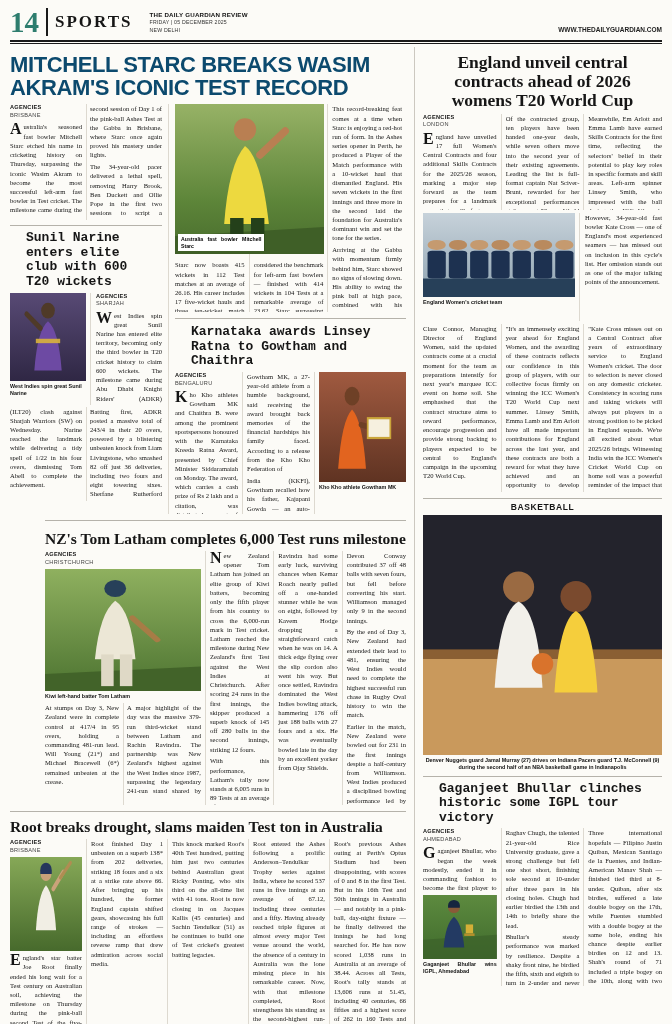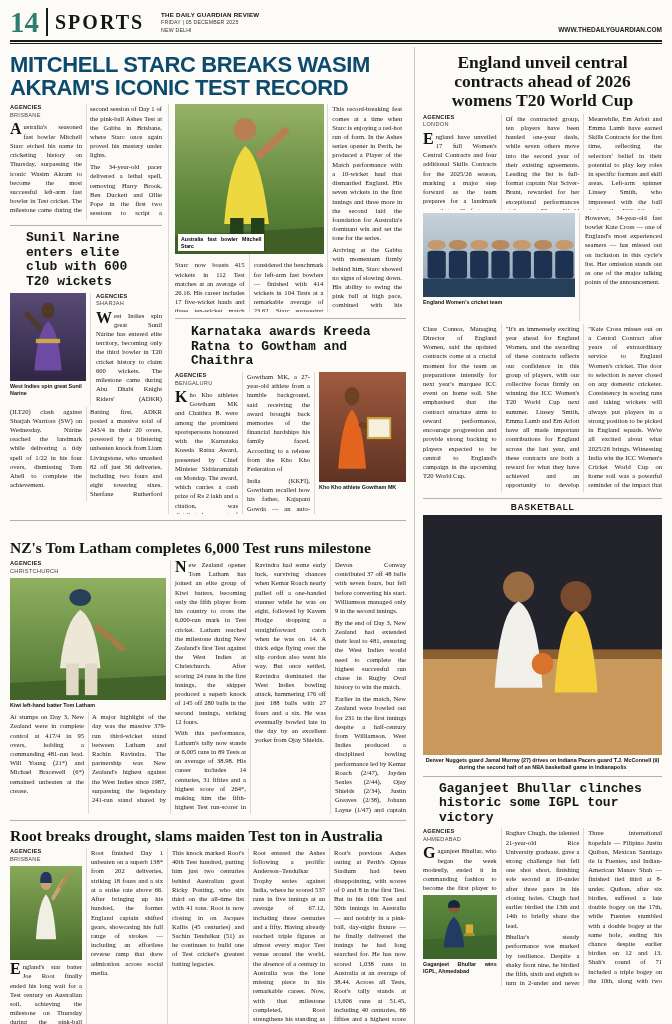--- a/index.html
+++ b/index.html
@@ -8,21 +8,21 @@
     width: 672px; height: 1024px; margin: 0 auto;
     background: #fcfbf7; color: #161616;
     font-family: "Liberation Serif", serif;
     padding: 6px 10px 0; overflow: hidden; position: relative;
   }
 
   
   .masthead { display: flex; align-items: center; gap: 7px; padding: 2px 0 4px; }
   .page-number { font-size: 29px; font-weight: bold; color: #2e7d6e; line-height: 0.9; }
   .mast-divider { width: 2px; height: 28px; background: #1a1a1a; }
-  .section-title { font-size: 20px; font-weight: bold; letter-spacing: 2px; }
+  .section-title { font-size: 17px; font-weight: bold; letter-spacing: 2px; }
   .mast-center { flex: 1; margin-left: 10px; font-family: "Liberation Sans", sans-serif;
     font-size: 5.2px; letter-spacing: .2px; color: #333; line-height: 1.5; }
   .mast-pub { font-weight: bold; font-size: 6.2px; color: #111; }
   .mast-site { font-family: "Liberation Sans", sans-serif; font-size: 6.5px; font-weight: bold;
     color: #222; align-self: flex-end; padding-bottom: 3px; }
   .mast-rule { border-top: 2px solid #1a1a1a; border-bottom: 1px solid #1a1a1a; height: 4px; }
 
   
   .headline-main { font-family: "Liberation Sans", sans-serif; color: #0c4a6e;
     font-size: 22px; font-weight: 800; line-height: 1.03; letter-spacing: -.4px; margin: 7px 0 5px; }
@@ -77,21 +77,21 @@
   .narine-right { flex: 1; min-width: 0; padding-left: 5px; height: 112px; overflow: hidden; border-left: 1px solid #ddd9d0; margin-left: 4px; }
   .narine-bottom { margin-top: 2px; height: 94px; overflow: hidden; }
 
   
   .karnataka { border-top: 1px solid #b5b2aa; margin-top: 6px; padding-top: 4px; }
   .kbody { height: 142px; }
   .kimg { width: 92px; flex: none; }
   .ph-gowtham { height: 110px; }
 
   
-  .latham { border-top: 1px solid #b5b2aa; margin-top: 6px; padding-top: 16px; }
+  .latham { border-top: 1px solid #b5b2aa; margin-top: 6px; padding-top: 7px; margin-left: 35px; }
   .lbody { height: 254px; }
   .lcolA { width: 160px; flex: none; }
   .ph-latham { height: 122px; }
   .lunder { height: 102px; overflow: hidden; margin-top: 2px; }
 
   
   .root { border-top: 1px solid #b5b2aa; margin-top: 6px; padding-top: 4px; }
   .rbody { height: 200px; }
   .ph-root { height: 94px; margin: 2px 0; }
 
@@ -213,21 +213,21 @@
                 <path d="M33 80 Q36 40 47 28 Q58 36 63 80 Z" fill="#edd93f"></path>
                 <path d="M57 34 L74 18" stroke="#b97f52" stroke-width="5" stroke-linecap="round"></path>
                 <rect x="37" y="76" width="9" height="22" fill="#24401a"></rect>
                 <rect x="51" y="76" width="9" height="22" fill="#24401a"></rect>
               </svg>
               <span class="photo-label">Australia fast bowler Mitchell Starc</span>
             </div>
           </div>
 
           <section class="karnataka">
-            <h2 class="headline-sub">Karnataka awards Kreeda Ratna to Gowtham and Chaithra</h2>
+            <h2 class="headline-sub">Karnataka awards Linsey Ratna to Gowtham and Chaithra</h2>
             <div class="cols kbody bt">
               <div class="col">
                 <div class="byline">
                   <span class="agency">AGENCIES</span>
                   <span class="place">BENGALURU</span>
                 </div>
                 <p class="dropcap">Kho Kho athletes Gowtham MK and Chaithra B. were among the prominent sportspersons honoured with the Karnataka Kreeda Ratna Award, presented by Chief Minister Siddaramaiah on Monday. The award, which carries a cash prize of Rs 2 lakh and a citation, was distributed as part of the Department of Youth Empowerment and Sports (DYES) ceremony that recognised 30 Ekalavya, 9 Karnataka Kreeda Ratna and 5 Lifetime Achievement awardees for the years 2022 and 2023.</p>
               </div>
               <div class="col">
                 <p>Gowtham MK, a 27-year-old athlete from a humble background, said receiving the award brought back memories of the financial hardships his family faced. According to a release from the Kho Kho Federation of</p>

